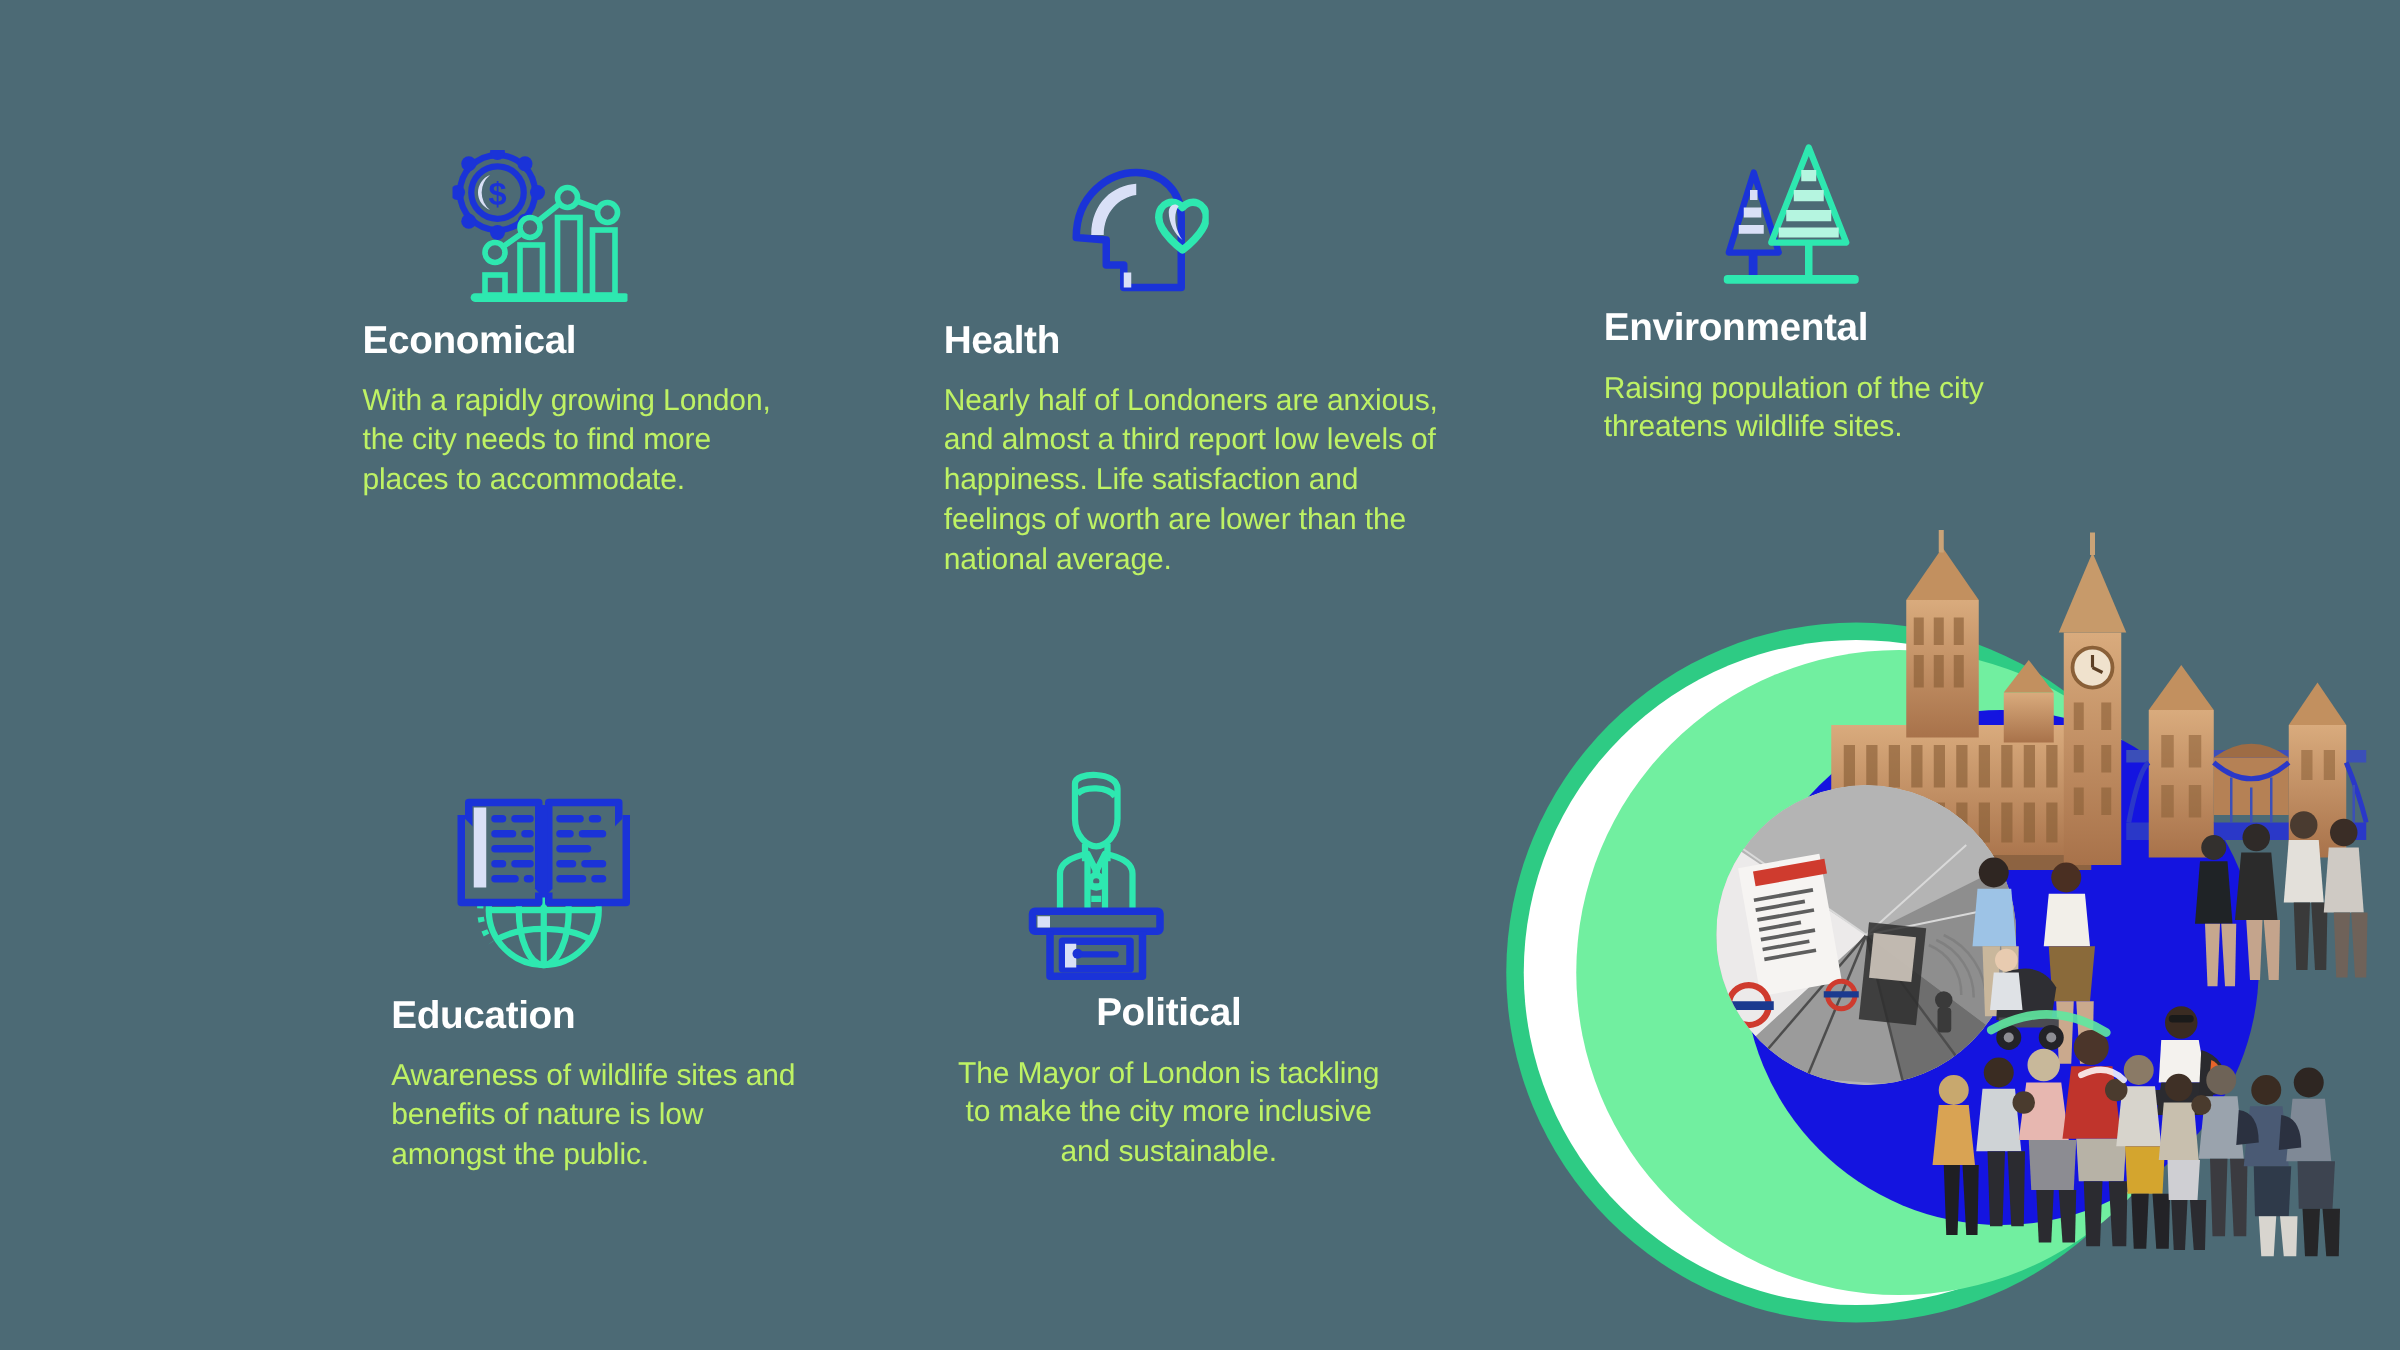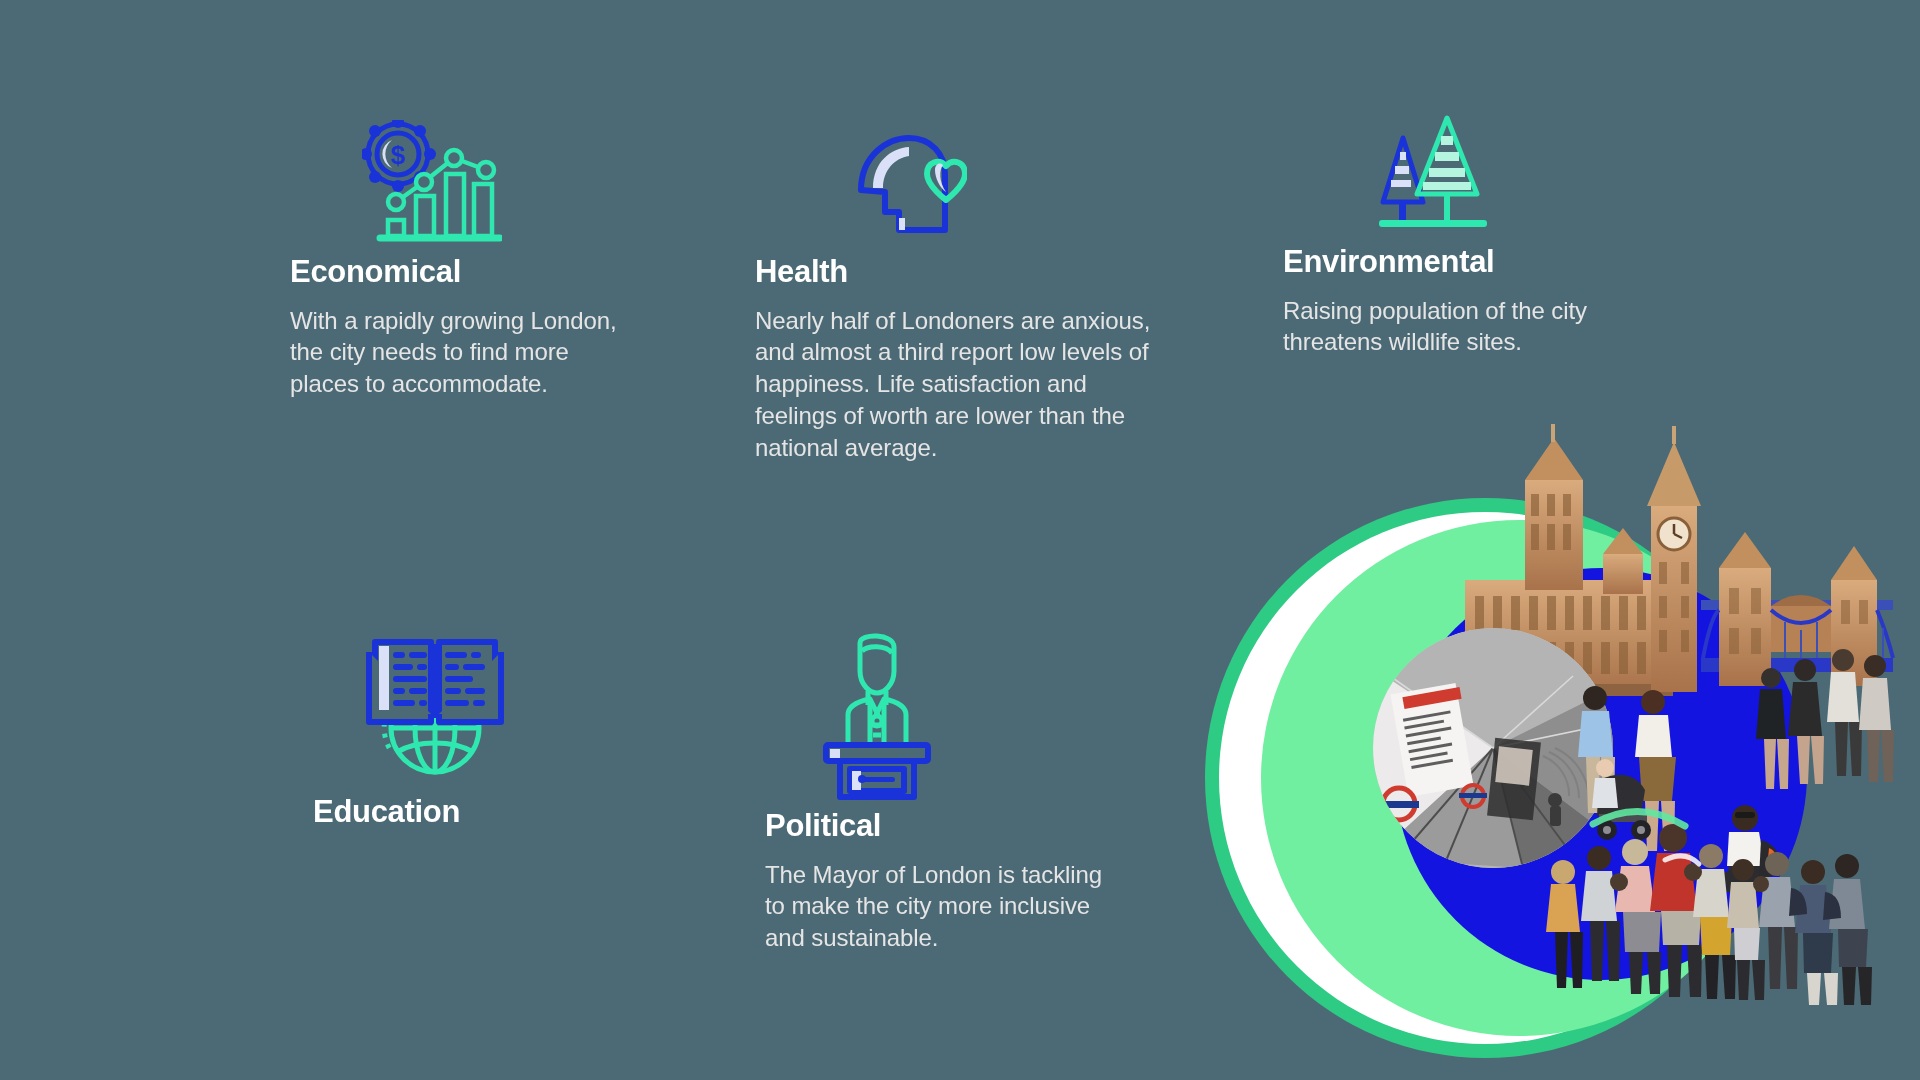--- a/index.html
+++ b/index.html
@@ -38,39 +38,39 @@
     font-weight: bold;
     letter-spacing: -0.3px;
     color: #ffffff;
     line-height: 1.05;
     margin-bottom: 16px;
     white-space: nowrap;
   }
   .card-body {
     font-size: 24px;
     line-height: 1.33;
-    color: #e5e5e5;
+    color: #bef264;
     letter-spacing: -0.1px;
   }
 
   
   #card-economical { left: 290px;  top: 100px;  width: 330px; }
   #card-economical .card-icon { margin-left: 42px; }
   #card-economical .card-title { margin-left: 0px; }
 
   #card-health     { left: 755px;  top: 100px;  width: 420px; }
   #card-health .card-icon { margin-left: 52px; }
 
   #card-environmental { left: 1283px; top: 90px; width: 350px; }
   #card-environmental .card-icon { margin-left: 50px; }
 
   #card-education  { left: 313px;  top: 610px;  width: 330px; }
   #card-education .card-icon { margin-left: 22px; height: 180px; }
 
-  #card-political  { left: 765px;  top: 624px;  width: 340px; }
+  #card-political  { left: 765px;  top: 608px;  width: 340px; text-align: center; }
   #card-political .card-icon { margin-left: 12px; height: 180px; }
 
   
   #collage {
     position: absolute;
     left: 1195px;
     top: 420px;
     width: 700px;
     height: 660px;
   }
@@ -234,20 +234,21 @@
             <rect x="98" y="44" width="22" height="6" rx="3"></rect>
           <rect x="80" y="56" width="28" height="6" rx="3"></rect>
           <rect x="80" y="68" width="16" height="6" rx="3"></rect>
             <rect x="100" y="68" width="20" height="6" rx="3"></rect>
           <rect x="80" y="80" width="24" height="6" rx="3"></rect>
             <rect x="108" y="80" width="12" height="6" rx="3"></rect>
         </g>
       </svg>
     </div>
     <div class="card-title">Education</div>
+    <div class="card-body">Awareness of wildlife sites and benefits of nature is low amongst the public.</div>
   </div>
 
   <div class="card" id="card-political">
     <div class="card-icon">
       <svg width="130" height="175" viewBox="0 0 130 175">
         <g fill="none" stroke="#2ee8b0" stroke-width="5" stroke-linejoin="round">
           <path d="M48 14 C48 4 82 4 82 18 L82 42 C82 56 72 64 65 64 C58 64 48 56 48 42 Z"></path>
           <path d="M50 22 C56 16 74 16 80 24"></path>
           <path d="M56 62 L56 76 M74 62 L74 76"></path>
           <path d="M36 116 L36 86 C36 76 48 72 58 70 L65 84 L72 70 C82 72 94 76 94 86 L94 116"></path>

